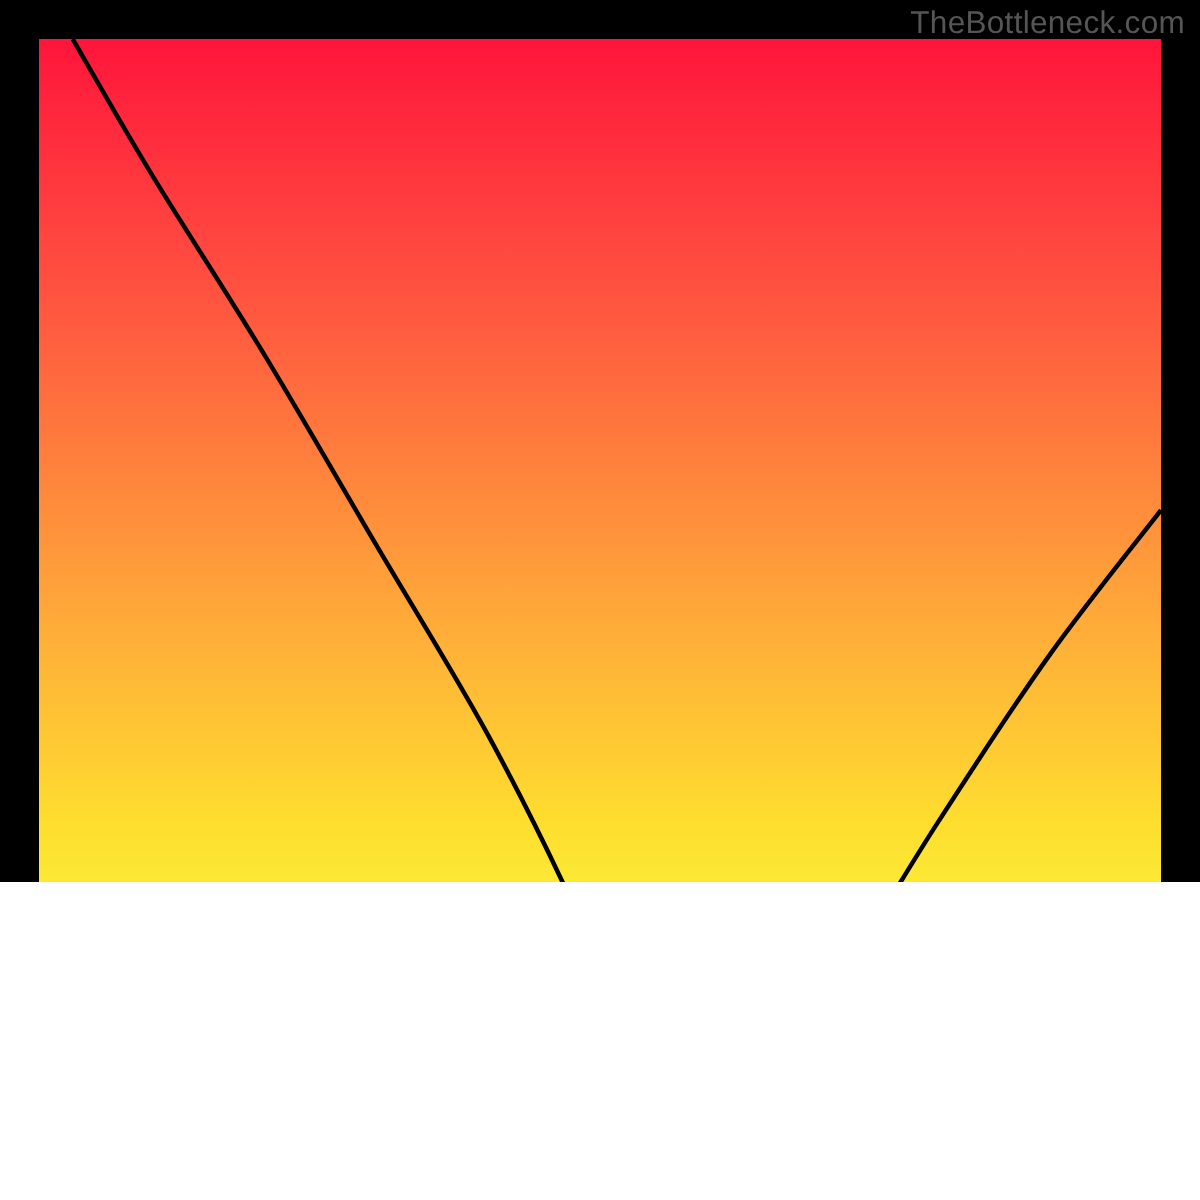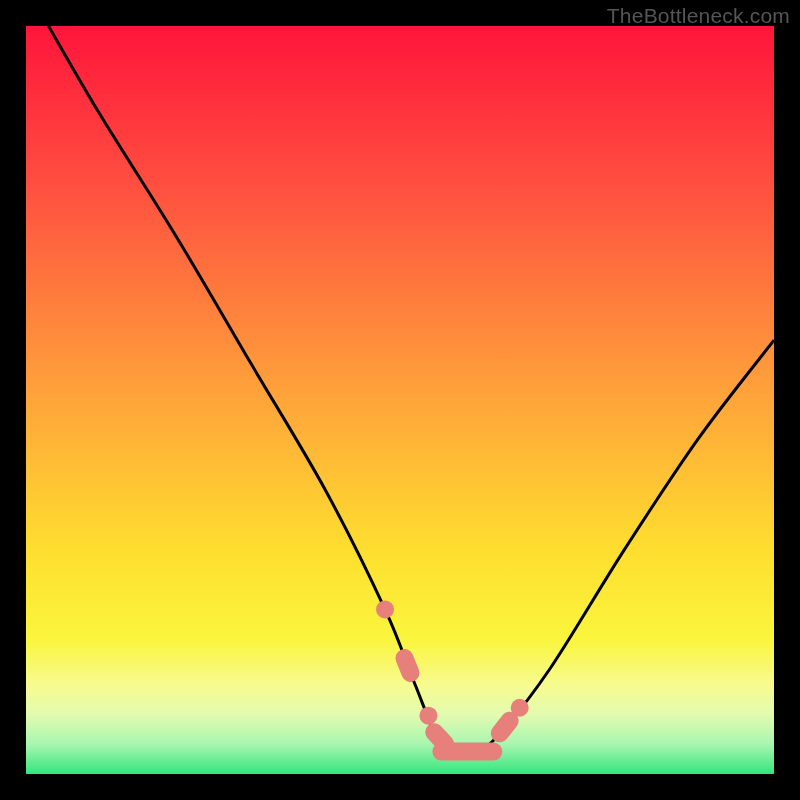--- a/index.html
+++ b/index.html
@@ -2,21 +2,21 @@
 <html><head>
 <meta charset="utf-8">
 <style>
   body {
     margin: 0;
     padding: 0;
     background: #fff;
   }
   .stage {
     width: 800px;
-    height: 800px;
+    height: 588px;
     position: relative;
   }
   .stage svg {
     display: block;
   }
   .watermark {
     position: absolute;
     top: 4px;
     right: 10px;
     font-family: Arial, Helvetica, sans-serif;

